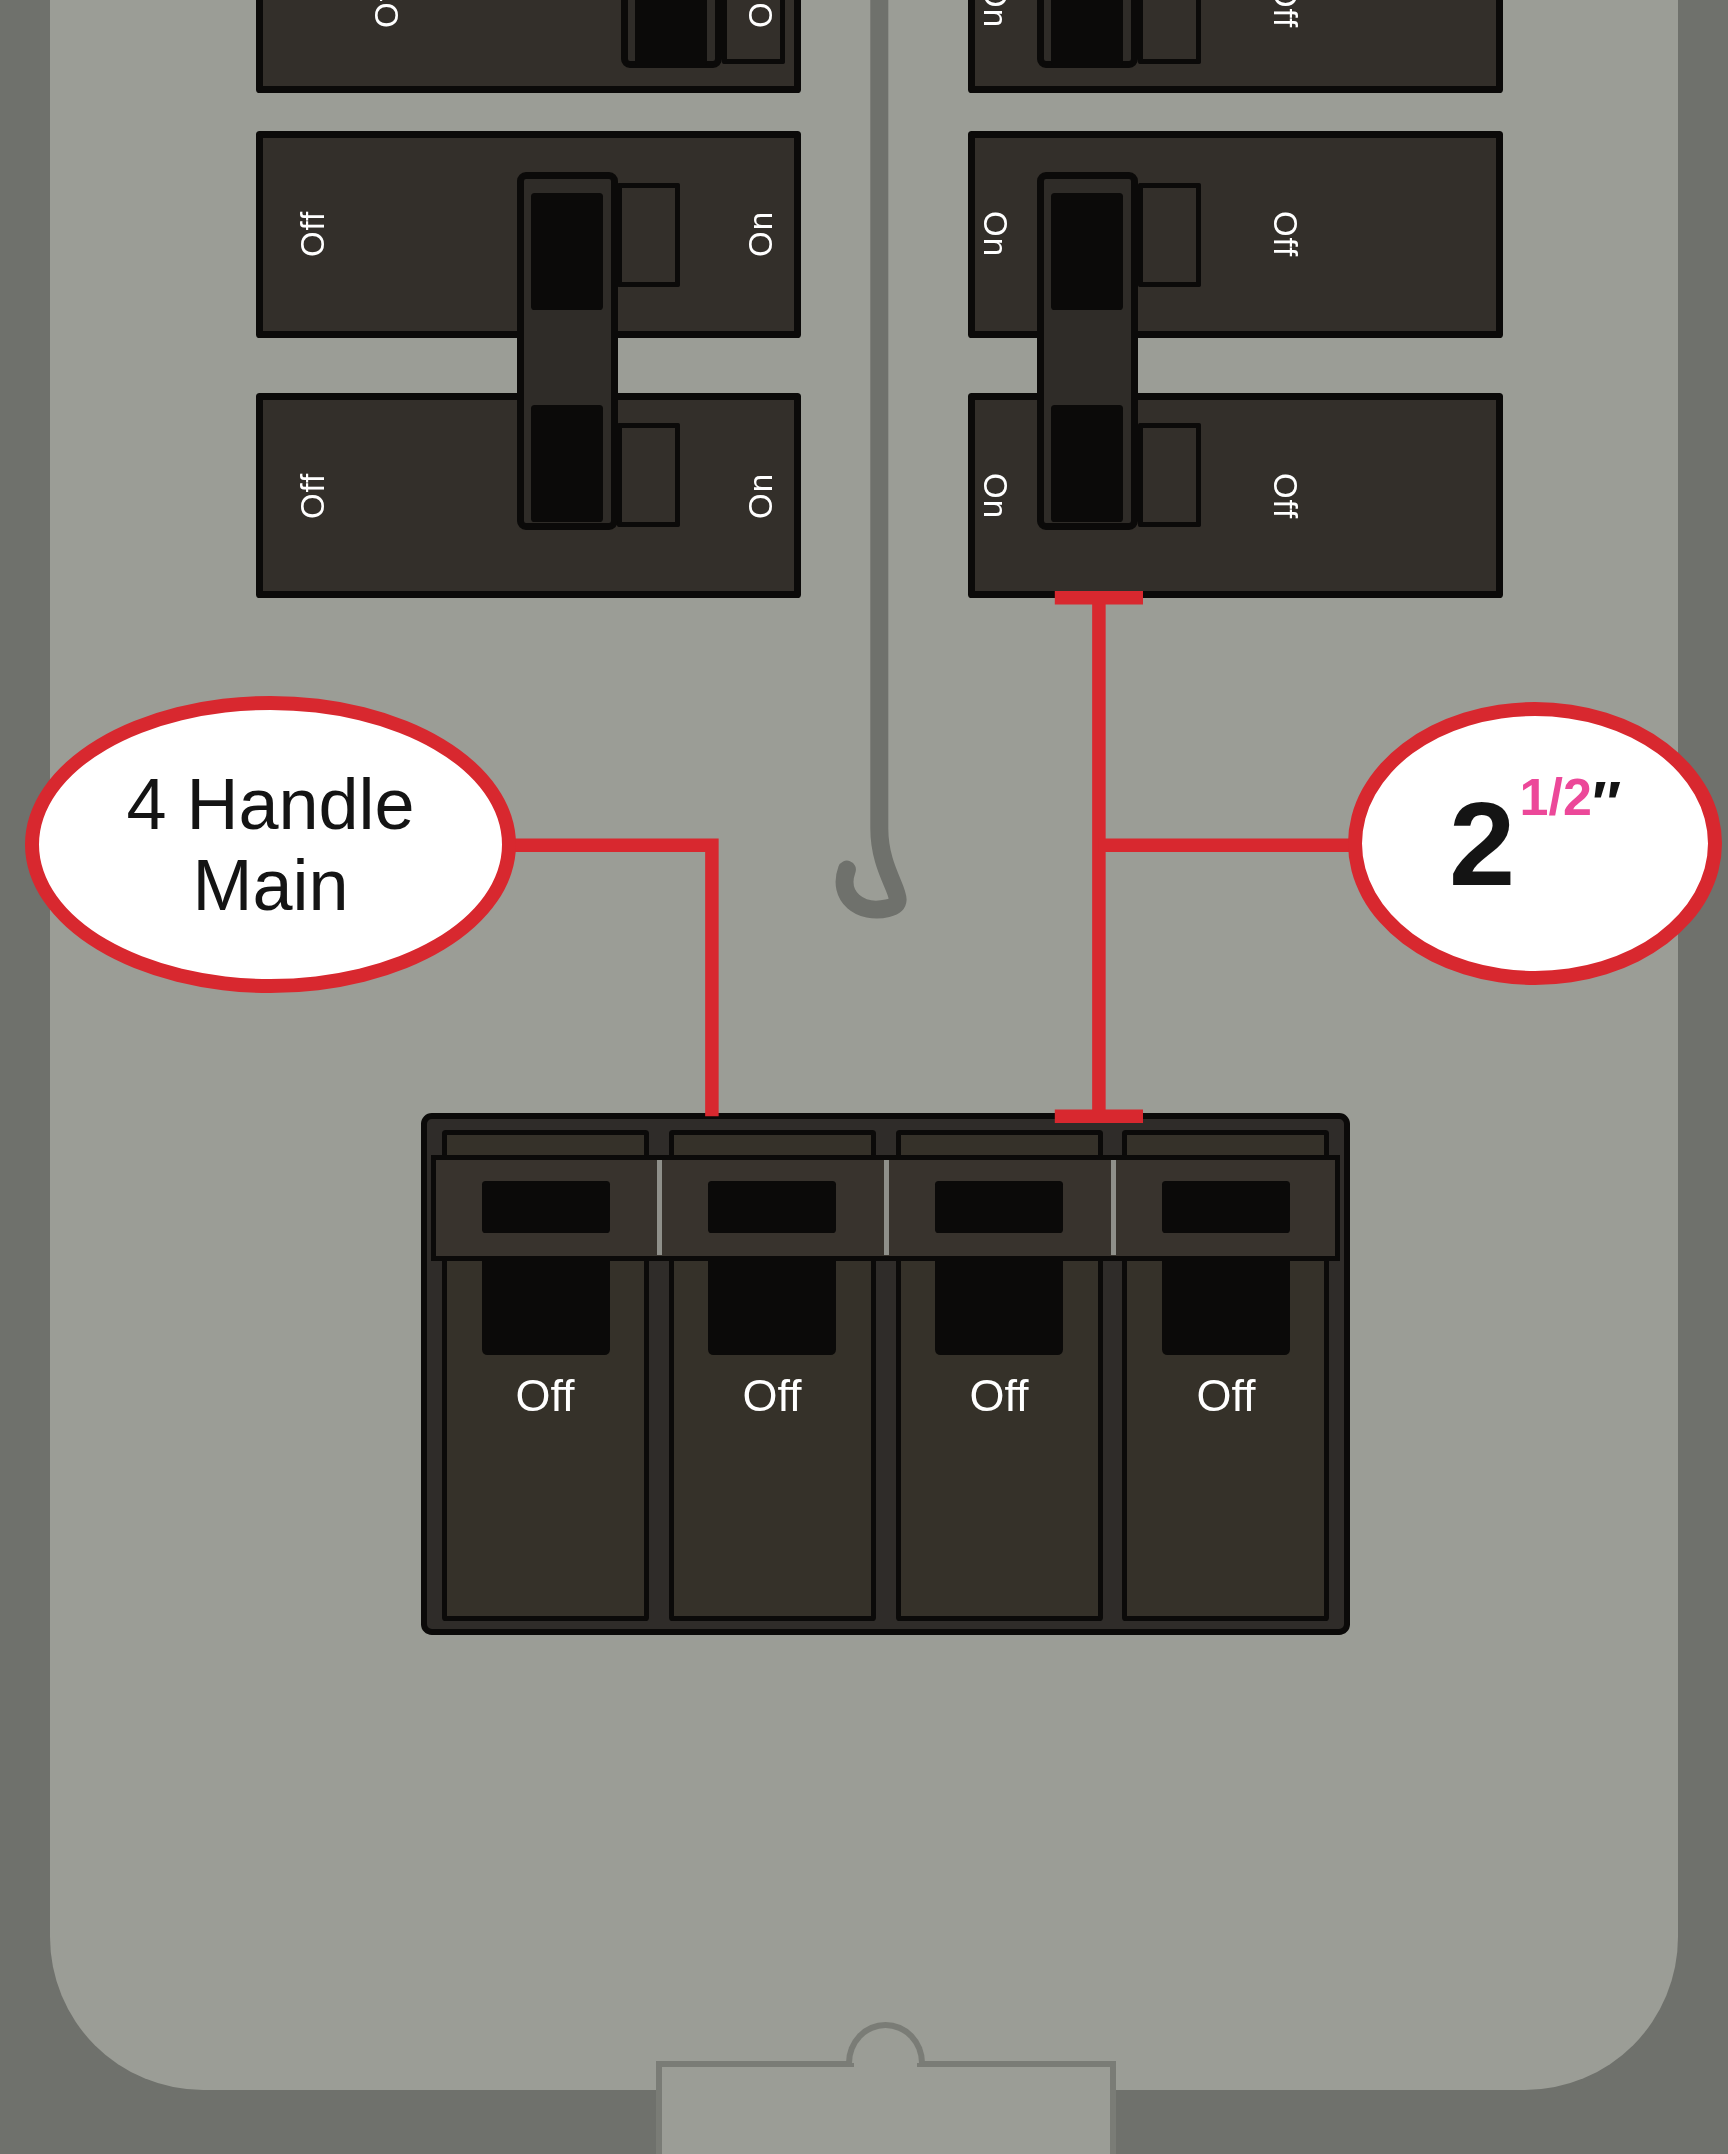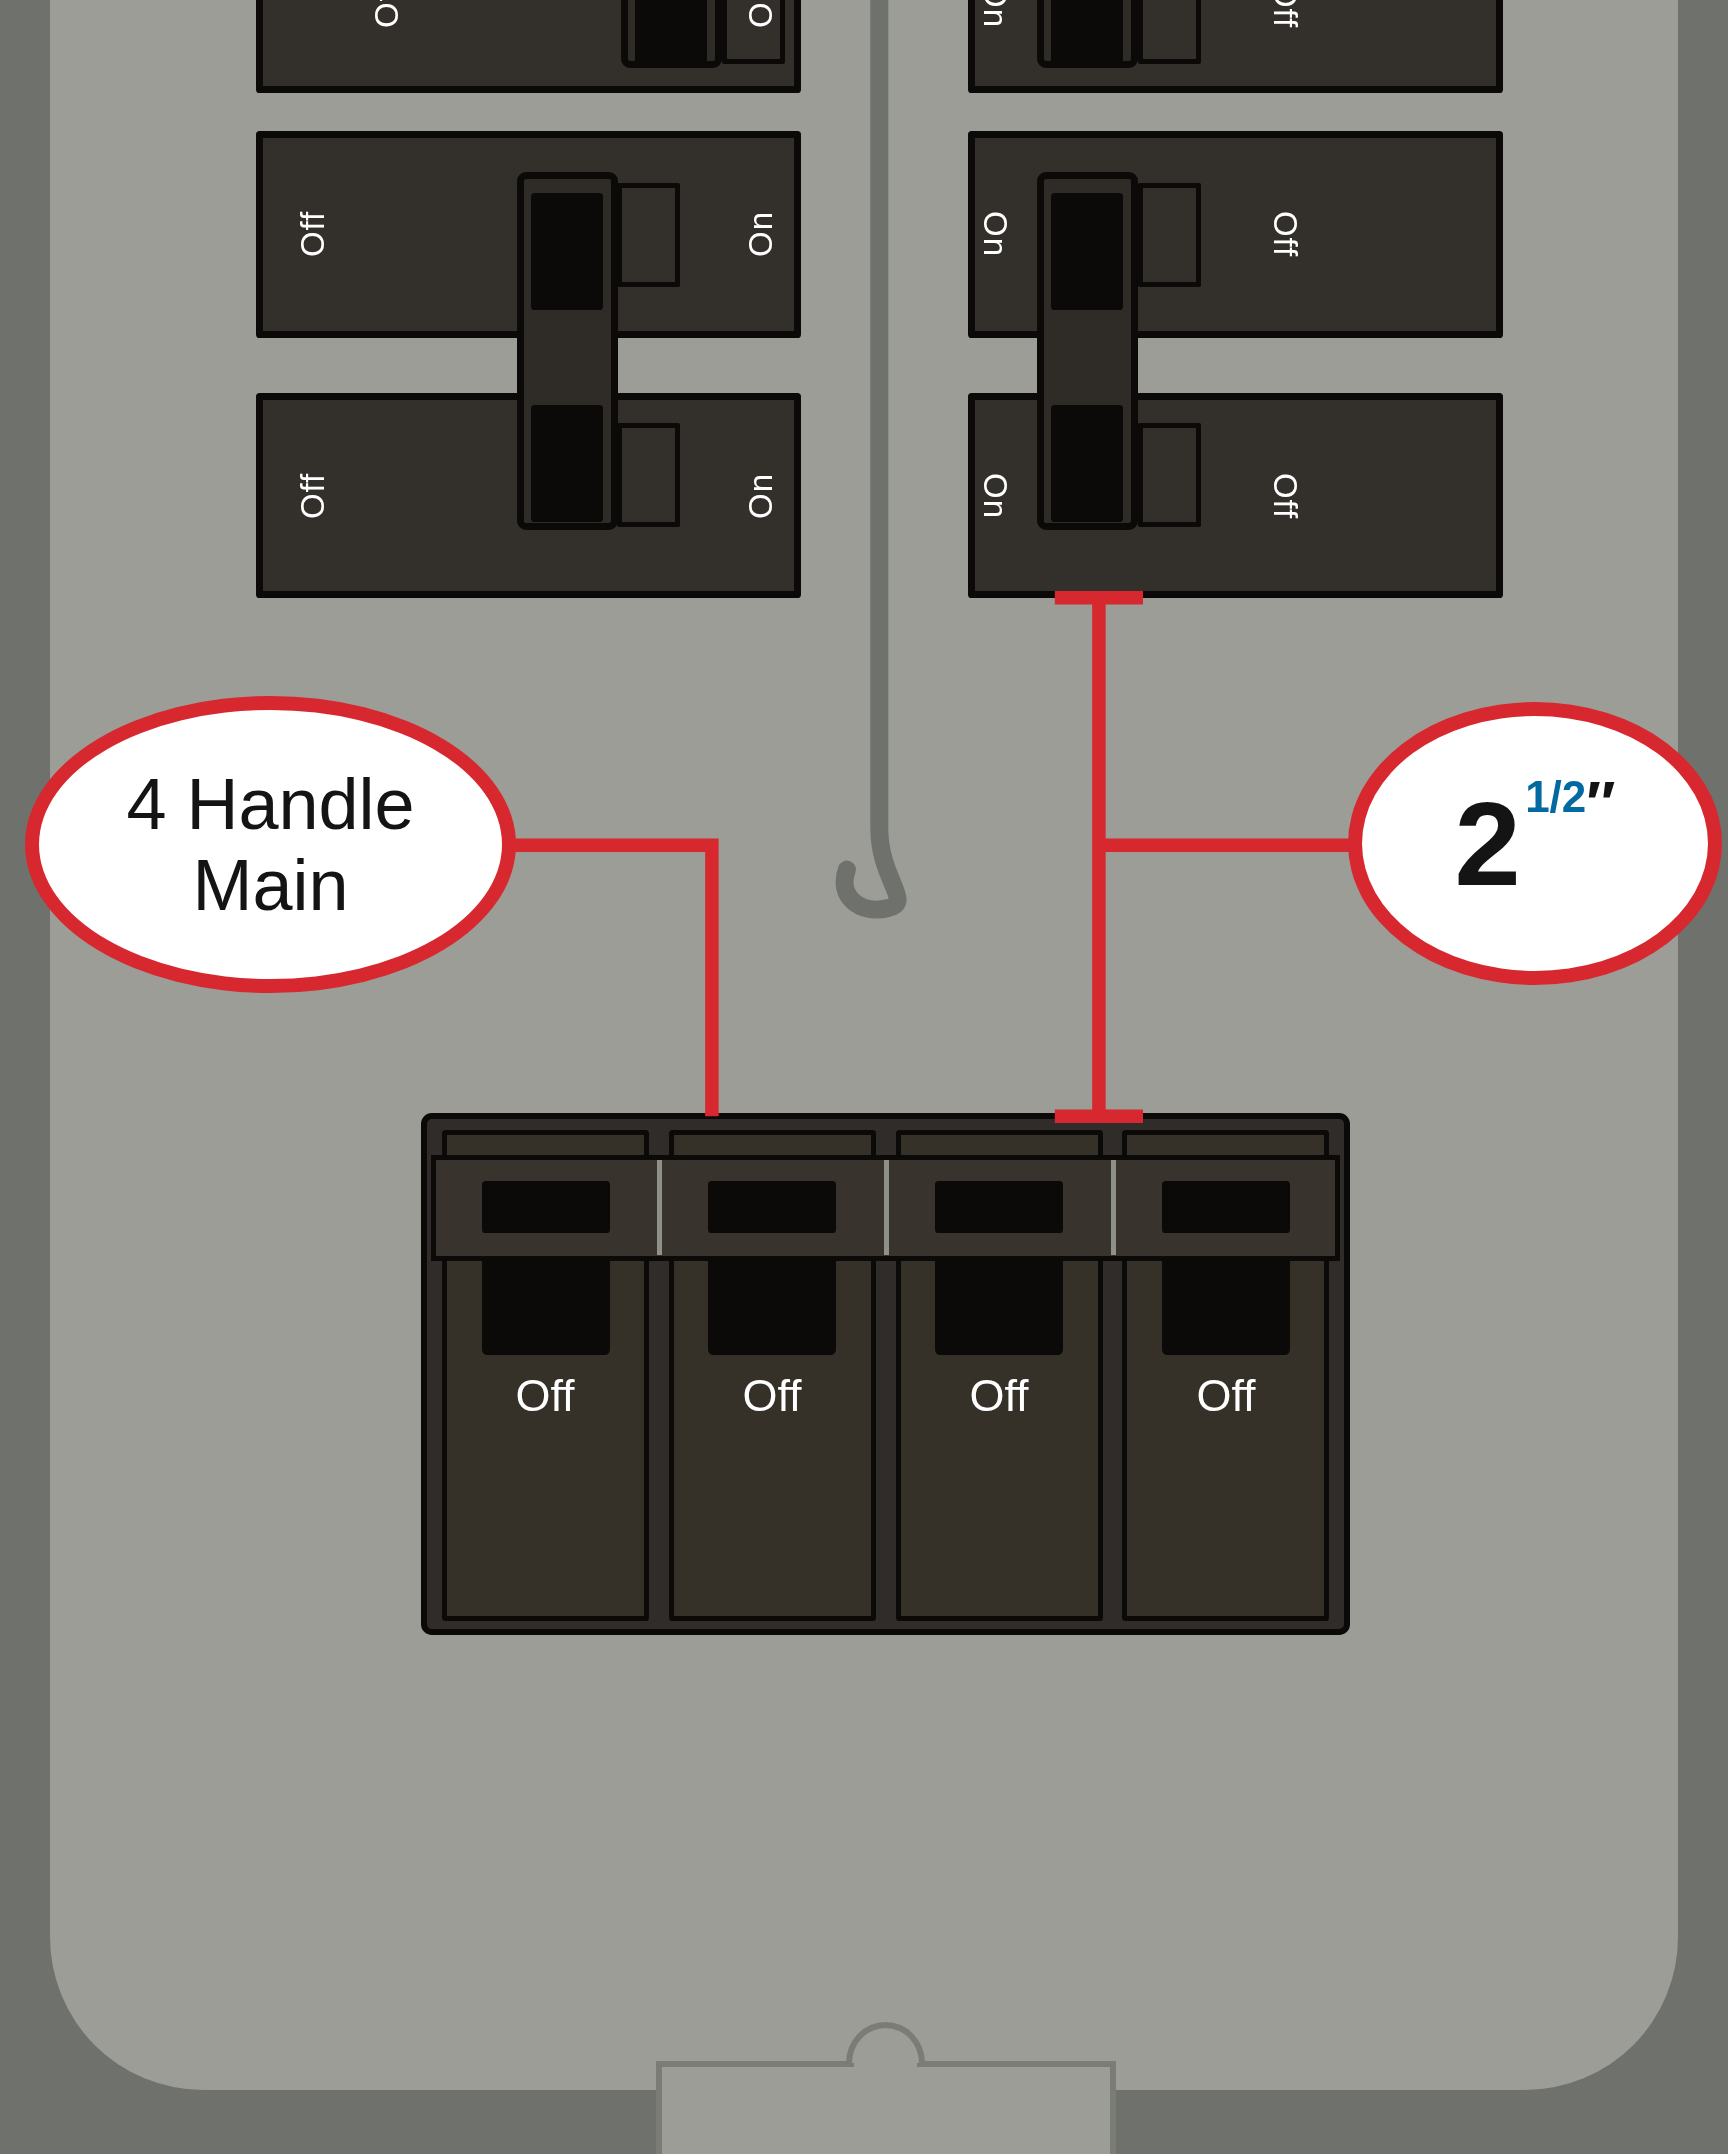--- a/index.html
+++ b/index.html
@@ -64,21 +64,21 @@
     border-radius: 50%;
     display: flex;
     flex-direction: column;
     align-items: center;
     justify-content: center;
     text-align: center;
     color: #151515;
   }
   .callout-main-text { font-size: 72px; line-height: 1.12; color: #141414; }
   .dim-big  { font-size: 119px; font-weight: 600; color: #141414; line-height: 1; }
-  .dim-sup  { font-size: 44px; font-weight: 600; color: #0369a1; position: relative; top: -47px; margin-left: 4.5px; }
+  .dim-sup  { font-size: 52px; font-weight: 600; color: #ec4899; position: relative; top: -47px; margin-left: 4.5px; }
   .dim-unit { font-size: 61px; font-weight: 700; color: #141414; position: relative; top: -41px; }
 
   .mb-container {
     position: absolute;
     background: #2f2c29;
     border: 6.3px solid #0b0a09;
     border-radius: 10.8px;
   }
   .mb-section {
     position: absolute;

